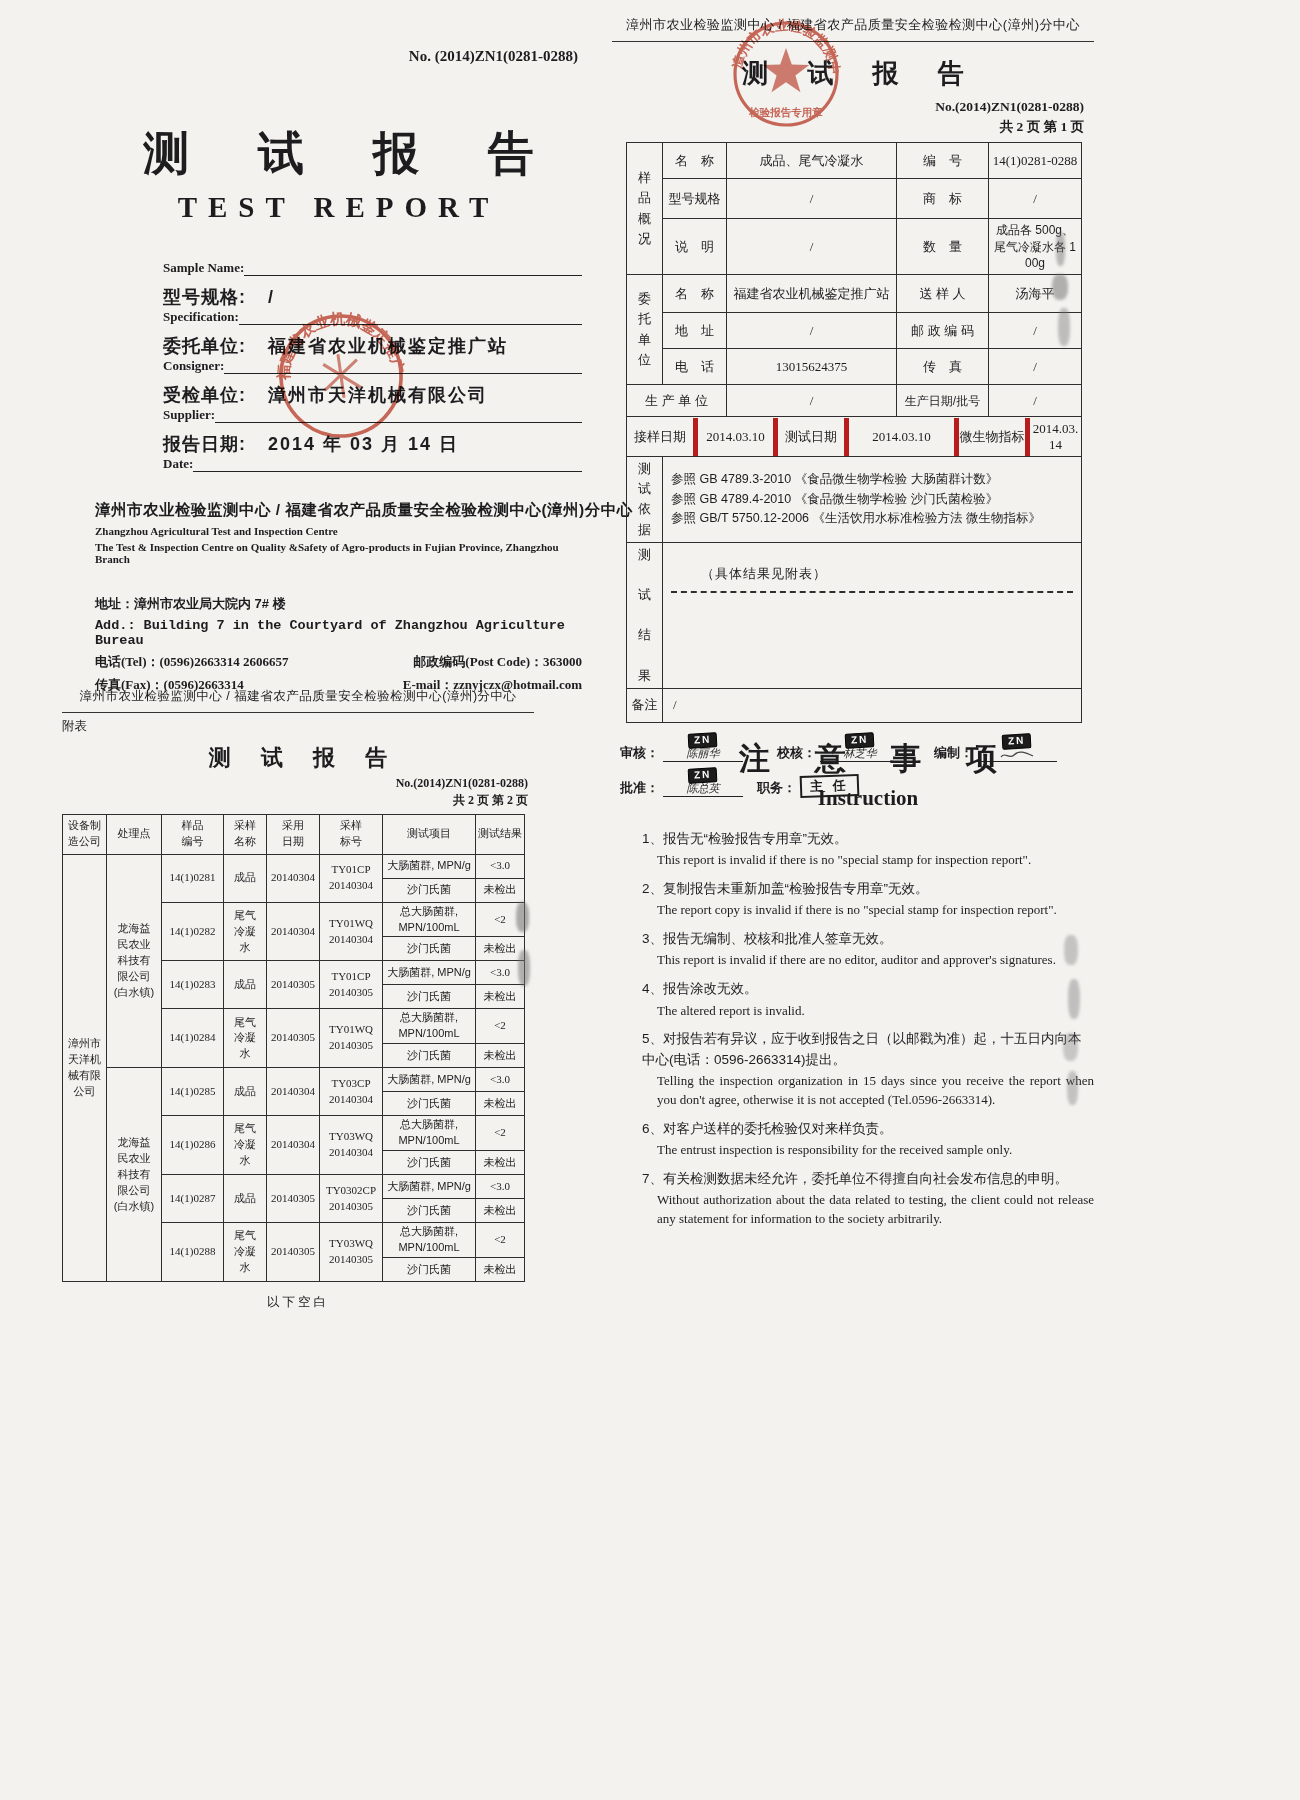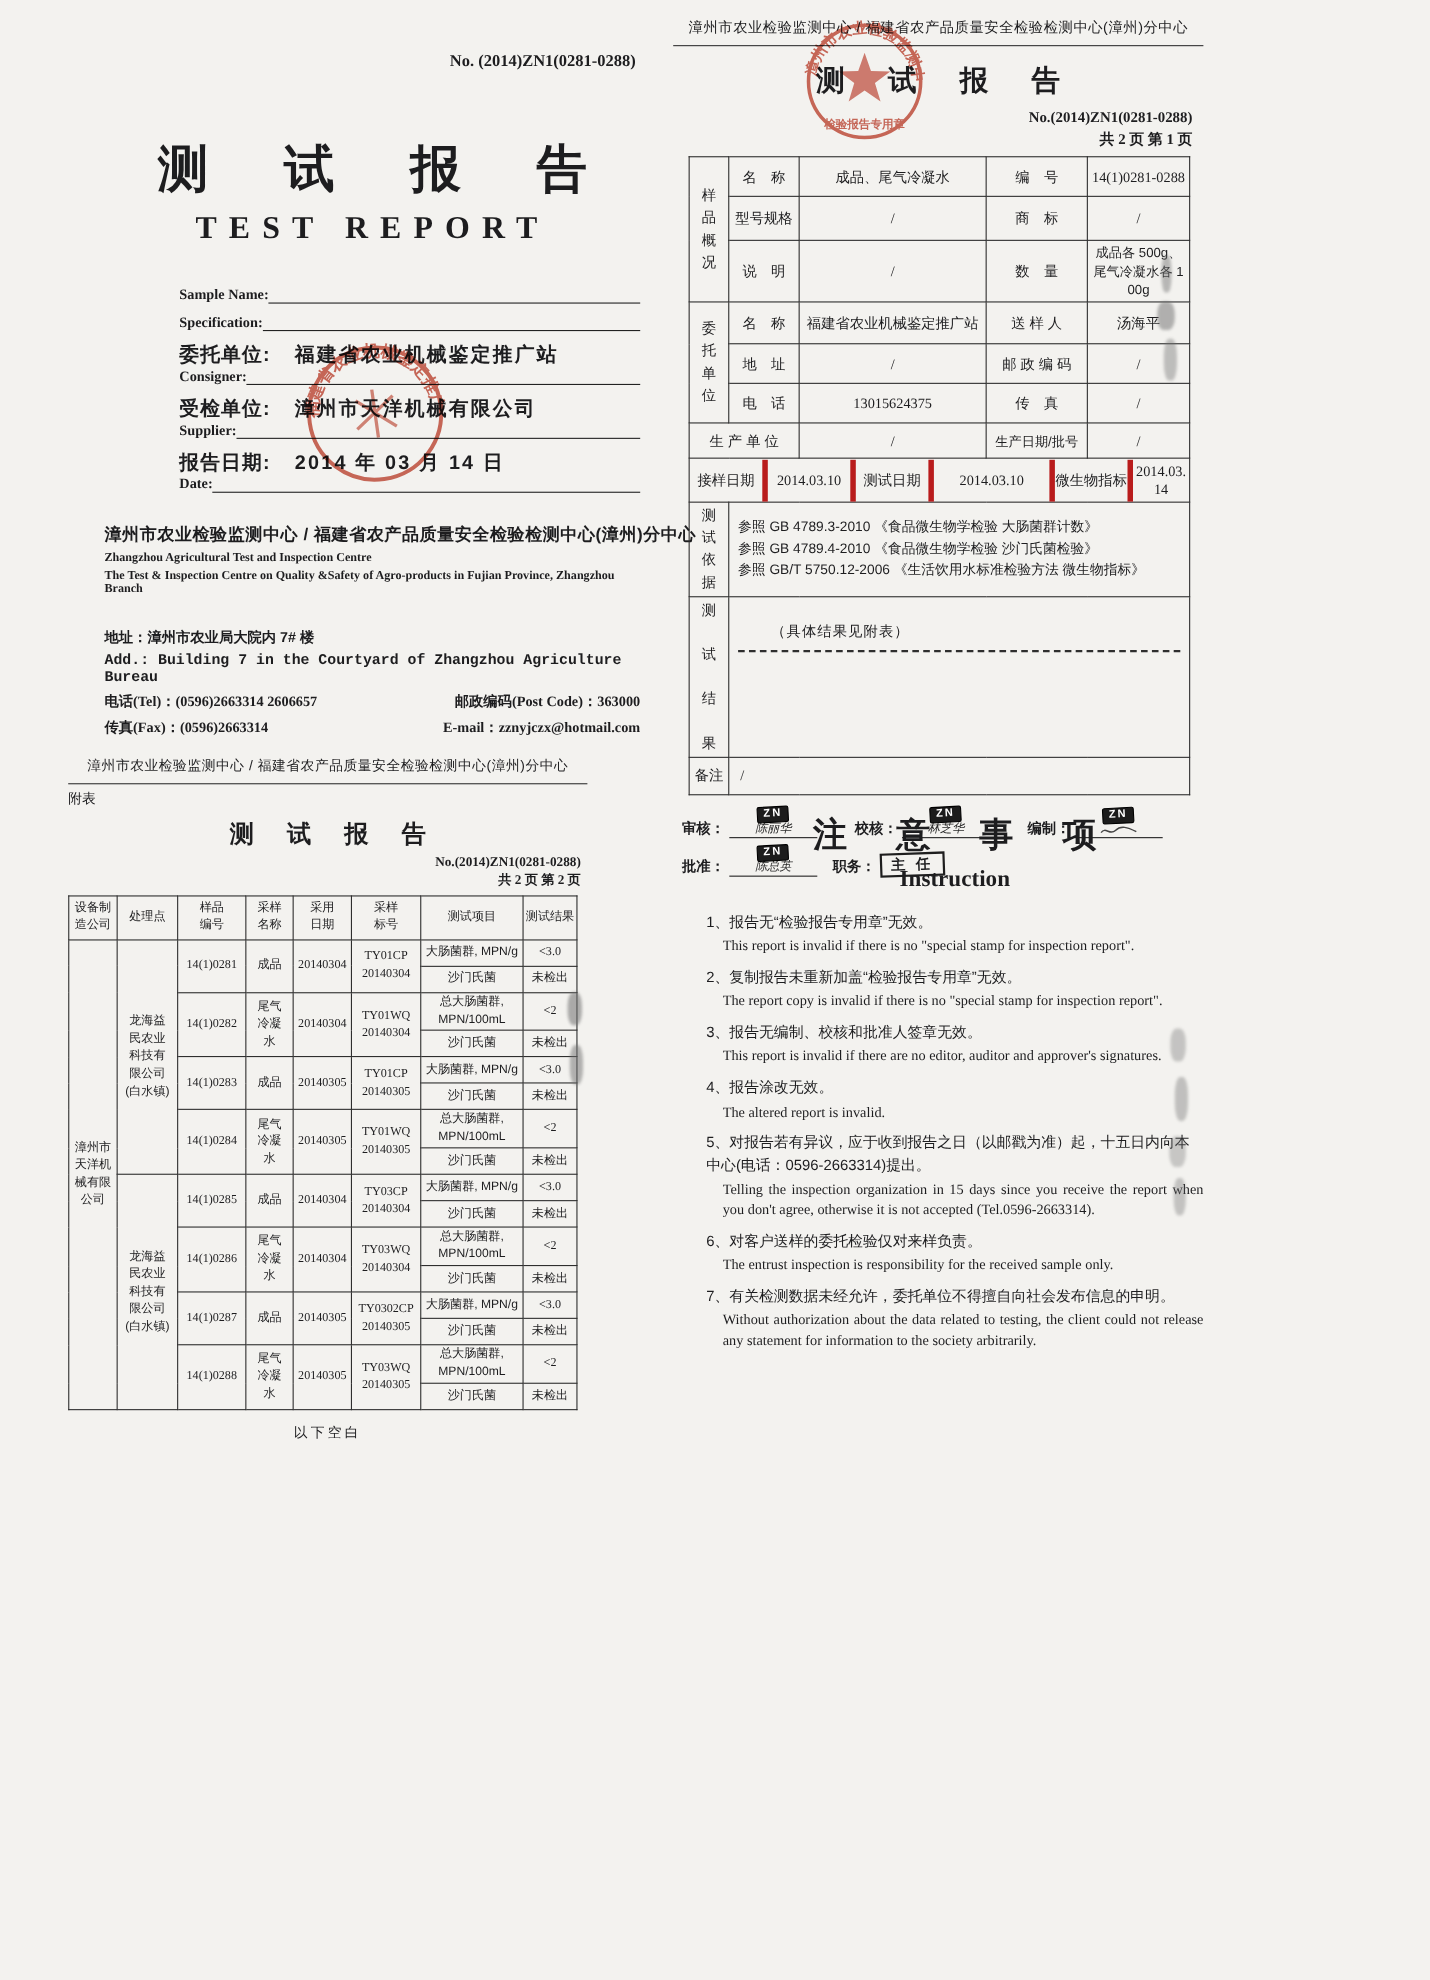--- a/index.html
+++ b/index.html
@@ -99,20 +99,24 @@
   <div class="title-en serif">TEST REPORT</div>
 
   <div class="fields">
     <div class="fld">
       <div class="r2">
           <span class="en">Sample Name:</span>
           <span class="uline"></span>
         </div>
     </div>
     <div class="fld">
+      <div class="r1">
+          <span class="lab">型号规格:</span>
+          <span class="val">/</span>
+        </div>
       <div class="r2">
           <span class="en">Specification:</span>
           <span class="uline"></span>
         </div>
     </div>
     <div class="fld">
       <div class="r1">
           <span class="lab">委托单位:</span>
           <span class="val">福建省农业机械鉴定推广站</span>
         </div>

